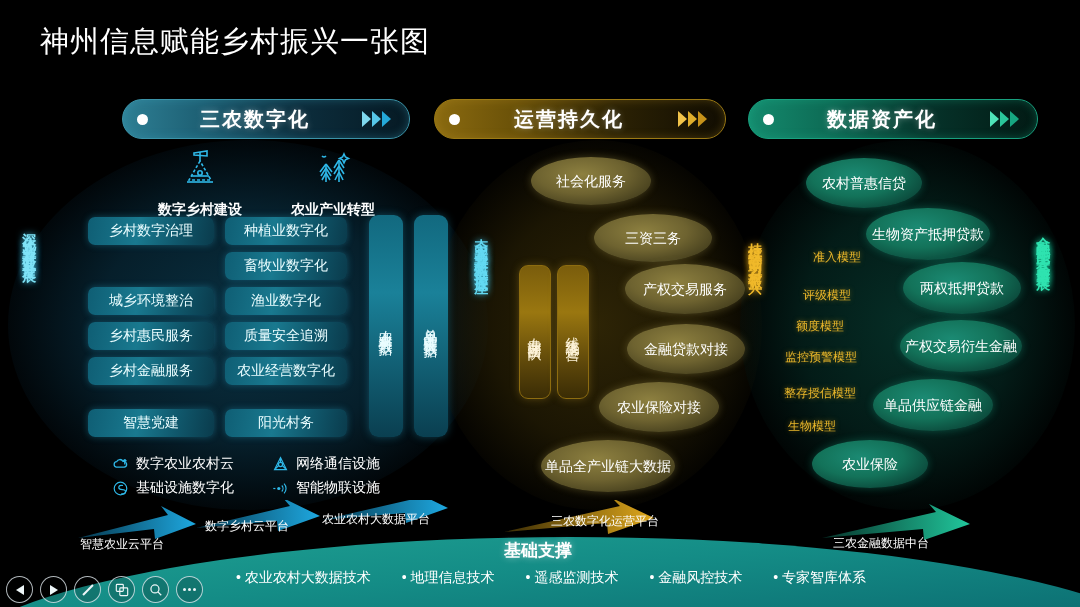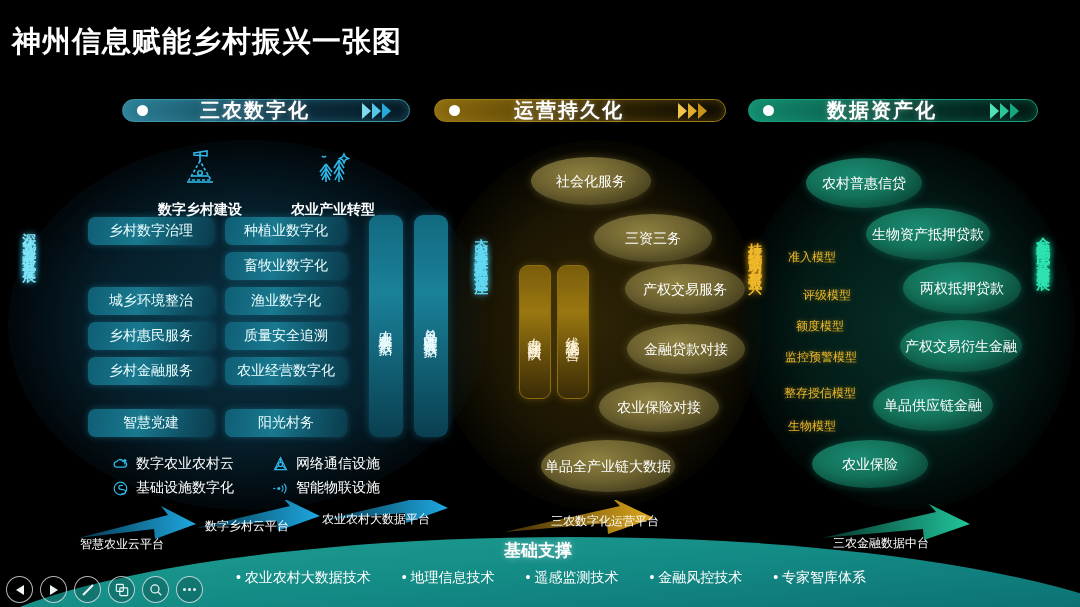--- a/index.html
+++ b/index.html
@@ -1,34 +1,34 @@
 <!DOCTYPE html>
 <html><head>
 <meta charset="utf-8">
 <style>
   html,body{margin:0;padding:0;background:#000;}
   body{width:1080px;height:607px;overflow:hidden;
        font-family:"Liberation Sans","DejaVu Sans",sans-serif;color:#fff;}
   #stage{position:relative;width:1080px;height:607px;background:#000;overflow:hidden;}
 
   
-  .main-title{position:absolute;left:12px;top:22px;font-size:29px;font-weight:bold;
+  .main-title{position:absolute;left:40px;top:22px;font-size:29px;font-weight:normal;
     letter-spacing:1px;color:#ffffff;}
 
   
   .colbg{position:absolute;border-radius:50%/50%;pointer-events:none;}
   #bg-left{left:8px;top:140px;width:480px;height:370px;
     background:radial-gradient(ellipse at 50% 50%, rgba(10,52,70,0.95) 0%, rgba(7,36,50,0.85) 45%, rgba(3,16,24,0.35) 72%, rgba(0,0,0,0) 85%);}
   #bg-mid{left:432px;top:140px;width:330px;height:370px;
     background:radial-gradient(ellipse at 50% 50%, rgba(48,38,6,0.95) 0%, rgba(34,27,4,0.8) 45%, rgba(14,11,2,0.3) 72%, rgba(0,0,0,0) 85%);}
   #bg-right{left:740px;top:140px;width:335px;height:370px;
     background:radial-gradient(ellipse at 50% 50%, rgba(6,48,40,0.95) 0%, rgba(4,34,29,0.8) 45%, rgba(2,14,12,0.3) 72%, rgba(0,0,0,0) 85%);}
 
   
-  .pill{position:absolute;height:23px;border-radius:20px;display:flex;align-items:center;
+  .pill{position:absolute;height:40px;border-radius:20px;display:flex;align-items:center;
         box-sizing:border-box;padding:0 14px;}
   .pill .dot{width:11px;height:11px;border-radius:50%;background:#fff;flex:0 0 auto;}
   .pill .ptitle{flex:1 1 auto;text-align:center;font-size:20px;font-weight:bold;color:#fff;
         letter-spacing:2px;text-shadow:0 0 6px rgba(255,255,255,.35);}
   .chevs{display:flex;gap:1px;flex:0 0 auto;padding-right:4px;}
   .chev{width:0;height:0;border-top:8px solid transparent;border-bottom:8px solid transparent;}
   #pill-left{left:122px;top:99px;width:288px;
      background:linear-gradient(90deg,#2e7f94 0%,#1d5f73 28%,#0c2d3c 62%,#061a24 100%);
      border:1px solid #3b93a8;box-shadow:0 0 10px rgba(60,160,190,.35) inset;}
   #pill-left .chev:nth-child(1){border-left:9px solid #7fd9ef;}
@@ -257,21 +257,21 @@
     <span>线上线下运营</span>
   </div>
 
   <div class="ell gold" style="left:531px;top:157px;width:120px;height:48px">社会化服务</div>
   <div class="ell gold" style="left:594px;top:214px;width:118px;height:48px">三资三务</div>
   <div class="ell gold" style="left:625px;top:264px;width:120px;height:50px">产权交易服务</div>
   <div class="ell gold" style="left:627px;top:324px;width:118px;height:50px">金融贷款对接</div>
   <div class="ell gold" style="left:599px;top:382px;width:120px;height:50px">农业保险对接</div>
   <div class="ell gold" style="left:541px;top:440px;width:134px;height:52px">单品全产业链大数据</div>
 
-  <div class="mtext" style="left:788px;top:249px">准入模型</div>
+  <div class="mtext" style="left:813px;top:249px">准入模型</div>
   <div class="mtext" style="left:803px;top:287px">评级模型</div>
   <div class="mtext" style="left:796px;top:318px">额度模型</div>
   <div class="mtext" style="left:785px;top:349px">监控预警模型</div>
   <div class="mtext" style="left:784px;top:385px">整存授信模型</div>
   <div class="mtext" style="left:788px;top:418px">生物模型</div>
 
   <div class="ell green" style="left:806px;top:158px;width:116px;height:50px">农村普惠信贷</div>
   <div class="ell green" style="left:866px;top:208px;width:124px;height:52px">生物资产抵押贷款</div>
   <div class="ell green" style="left:903px;top:262px;width:118px;height:52px">两权抵押贷款</div>
   <div class="ell green" style="left:900px;top:320px;width:122px;height:52px">产权交易衍生金融</div>

